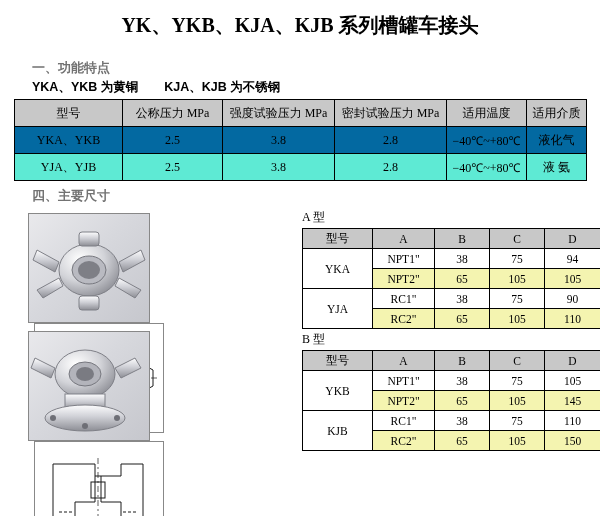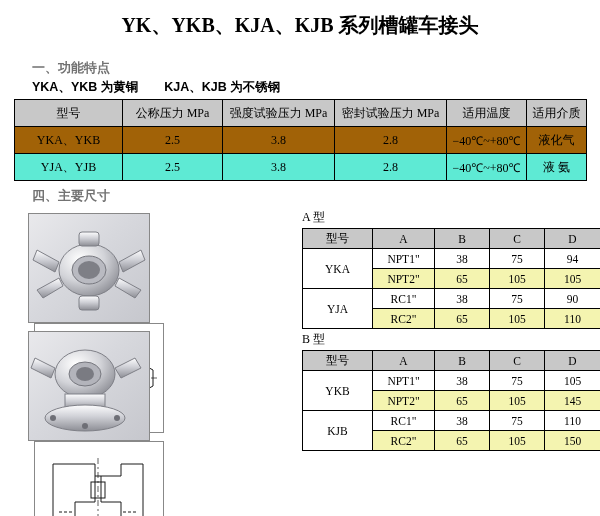--- a/index.html
+++ b/index.html
@@ -69,21 +69,21 @@
     font-family: "Liberation Serif", serif;
     height: 24px;
     padding: 1px 2px;
     vertical-align: middle;
   }
   table.perf thead td {
     background: #c8c8c8;
     font-size: 12px;
   }
   table.perf tbody td {
-    background: #a16207;
+    background: #0369a1;
   }
   table.perf tbody tr.alt td {
     background: #5eead4;
   }
   .row-label { font-size: 12.5px; }
 
   
   .dims-wrap {
     position: relative;
     margin-top: 4px;

